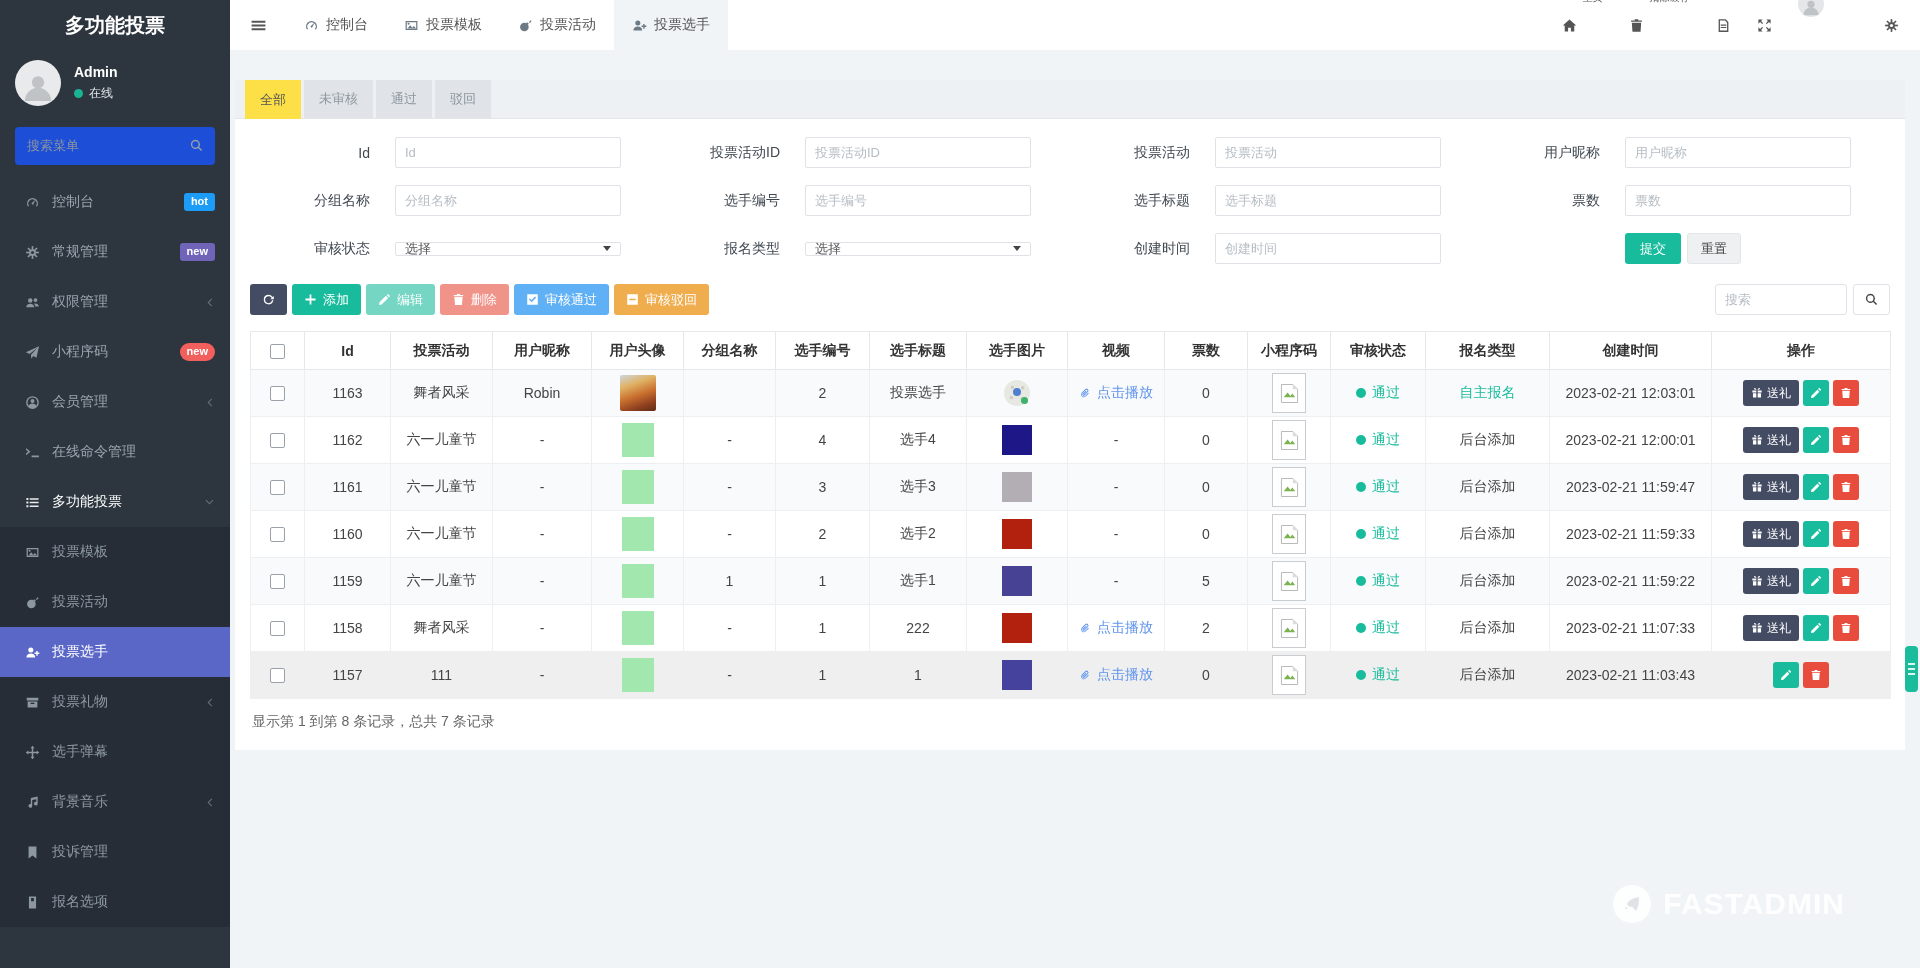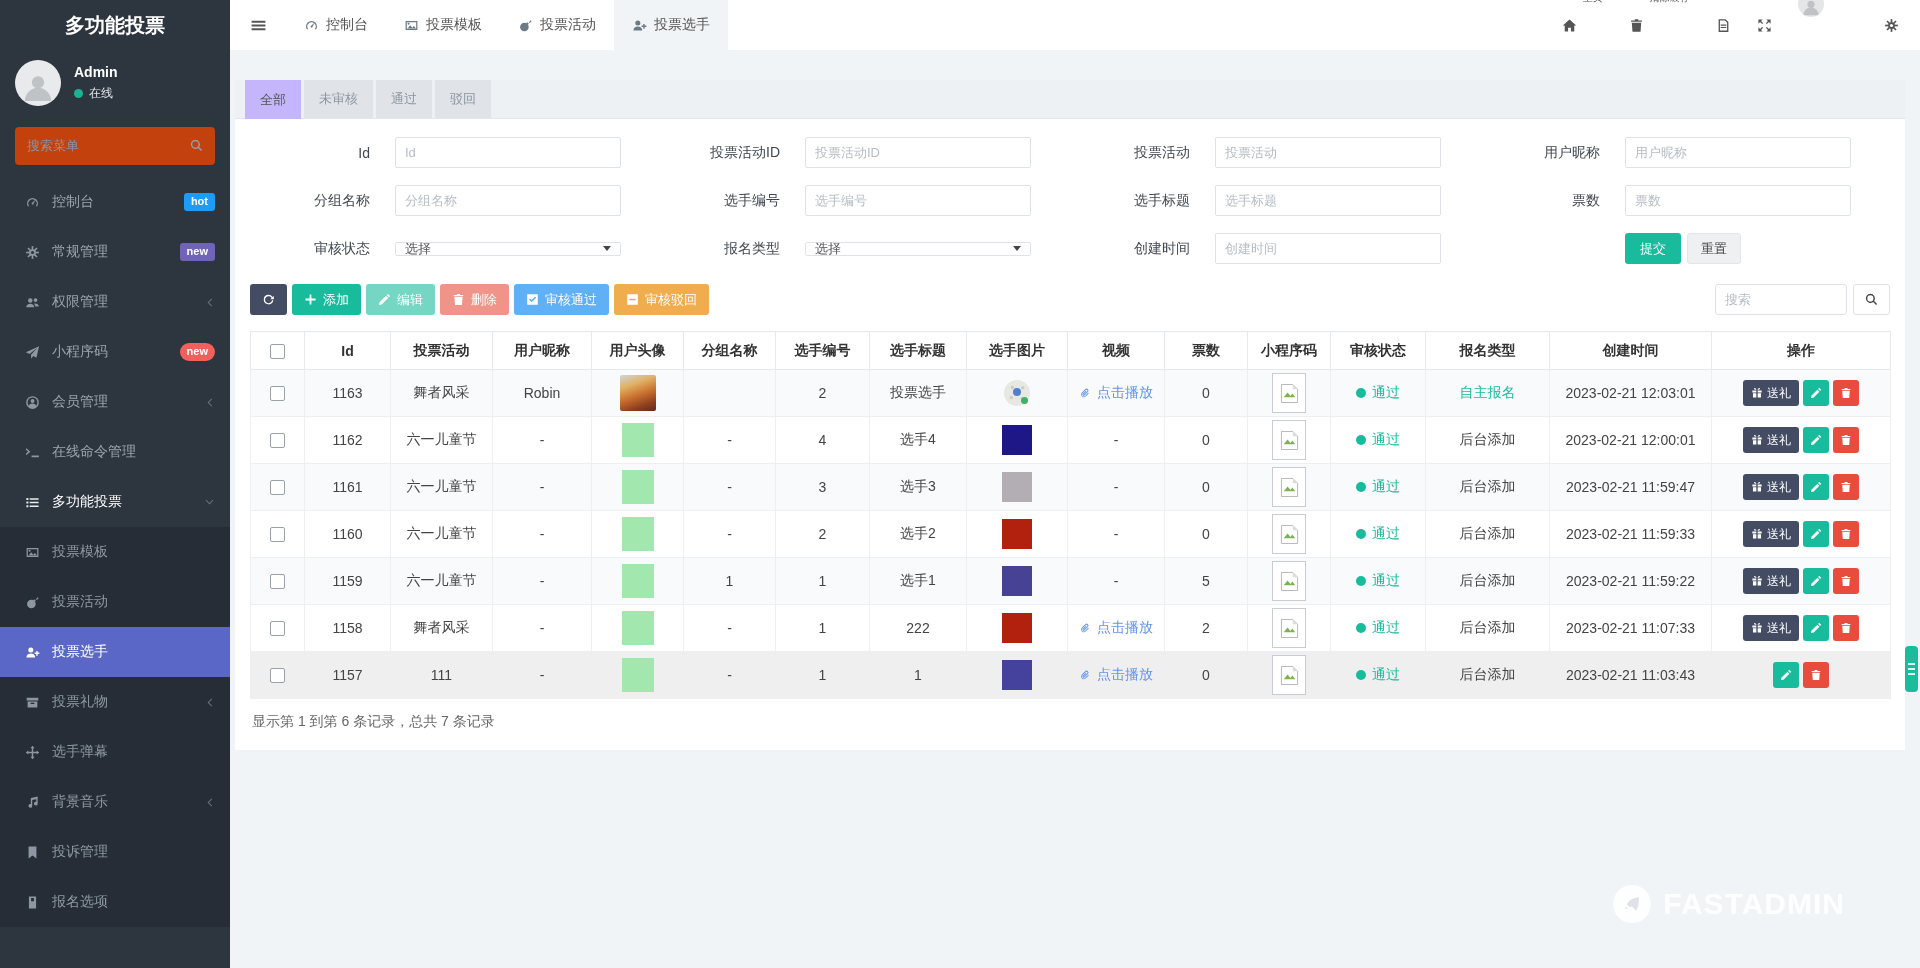--- a/index.html
+++ b/index.html
@@ -11,21 +11,21 @@
   
   .sidebar{position:absolute;left:0;top:0;width:230px;height:968px;background:#2d353e;z-index:5;--icon-bg:#2d353e}
   .logo{height:50px;line-height:50px;text-align:center;color:#fff;font-size:20px;font-weight:bold}
   .userpanel{display:flex;align-items:center;padding:10px 15px 6px;gap:13px}
   .avatar-big{width:46px;height:46px;border-radius:50%;background:#e9eaeb;flex:0 0 46px;display:flex;align-items:center;justify-content:center;overflow:hidden;cursor:pointer}
   .avatar-big svg{width:34px;height:34px;margin-top:8px}
   .uname{color:#fff;font-weight:bold;font-size:14px;margin-bottom:5px}
   .ustatus{color:#e4e9ee;font-size:12px;display:flex;align-items:center;gap:6px}
   .dot{width:9px;height:9px;border-radius:50%;background:#1ab394;display:inline-block}
   .sidesearch{margin:15px 15px 12px;position:relative}
-  .sidesearch input{width:100%;height:38px;background:#c2410c;border:none;border-radius:4px;color:#cfd6dc;padding:0 36px 0 12px;font-size:13px;outline:none;font-family:Liberation Mono, monospace}
+  .sidesearch input{width:100%;height:38px;background:#1d4ed8;border:none;border-radius:4px;color:#cfd6dc;padding:0 36px 0 12px;font-size:13px;outline:none;font-family:Liberation Mono, monospace}
   .sidesearch input::placeholder{color:#8b949e}
   .sidesearch .sicon{position:absolute;right:11px;top:11px;color:#97a1ab}
   .mitem{height:50px;display:flex;align-items:center;padding:0 15px 0 23px;color:#9aa4af;font-size:14px;cursor:pointer;position:relative}
   .mitem .mi-icon{width:18px;margin-right:11px;color:#8c97a2}
   .mitem.open{color:#fff}
   .mitem.open .mi-icon{color:#e8ecf0}
   .mbadge{margin-left:auto;font-size:11px;font-weight:bold;color:#fff;padding:2px 7px;border-radius:3px;line-height:1.2}
   .mbadge.pill{border-radius:10px}
   .marrow{margin-left:auto;color:#67707a}
   .marrow svg{width:11px;height:11px}
@@ -46,21 +46,21 @@
   .nav-right{margin-left:auto;display:flex;align-items:center;padding-right:8px;--icon-bg:#fff}
   .nav-item{display:flex;gap:6px;padding:0 13px;font-size:10px;color:#555;height:68px;cursor:pointer}
   .nav-avatar{width:26px;height:26px;border-radius:50%;background:#e4e6e8;overflow:hidden;display:flex;align-items:center;justify-content:center}
   .nav-avatar svg{width:20px;height:20px;margin-top:5px}
 
   
   .content{padding:30px 15px 0 5px;position:relative;height:918px}
   .panel{background:#fff}
   .ftabs{background:#eef1f4;border-bottom:1px solid #e2e6e9;display:flex;height:39px;padding-left:10px}
   .ftab{padding:0 15px;display:flex;align-items:center;font-size:13px;color:#8e979f;background:#e0e4e8;margin-right:3px;cursor:pointer}
-  .ftab.active{background:#c4b5fd;color:#555;margin-bottom:-1px}
+  .ftab.active{background:#fde047;color:#555;margin-bottom:-1px}
   .panel-body{padding:18px 15px 15px}
 
   .filter-grid{display:grid;grid-template-columns:repeat(4,1fr);row-gap:17px}
   .ffield{display:flex;align-items:center;height:31px}
   .flabel{flex:0 0 145px;text-align:right;padding-right:25px;font-size:14px;color:#404850}
   .fctrl{flex:0 0 226px;position:relative}
   .fc{width:226px;height:31px;border:1px solid #dfe3e7;border-radius:2px;padding:0 9px;font-size:13px;color:#555;outline:none;font-family:inherit}
   .fc::placeholder{color:#b6bdc4}
   .fselect{width:226px;height:14px;border:1px solid #dfe3e7;border-radius:2px;display:flex;align-items:center;justify-content:space-between;padding:0 9px;font-size:13px;color:#555;cursor:pointer;background:#fff}
   .caret{width:0;height:0;border-left:4px solid transparent;border-right:4px solid transparent;border-top:5px solid #444}
@@ -931,21 +931,21 @@
                       <span class="icn ">
                         <svg viewBox="0 0 16 16" fill="currentColor">
                           <path d="M6.1 1.3h3.8v1.3h3.9V4H2.2V2.6h3.9zM3 5h10l-.7 9.7H3.7z"></path>
                         </svg>
                       </span>
                     </button>
                   </span></td>
               </tr>
             </tbody>
         </table>
-        <div class="summary">显示第 1 到第 6 条记录，总共 7 条记录</div>
+        <div class="summary">显示第 1 到第 8 条记录，总共 7 条记录</div>
       </div>
     </div>
 
     <div class="watermark">
       <div class="wm-circle">
         <svg viewBox="0 0 16 16">
             <path d="M13.5 2.5c-4.5.3-7.8 2.2-9.6 5.6l2.2 2.2 1.8-.4 3.4 3.4c1.8-3 2.5-6.6 2.2-10.8zM4.5 11.5l-2 .5.5-2z"></path>
           </svg>
       </div>
       <div class="wm-text">FASTADMIN</div>

